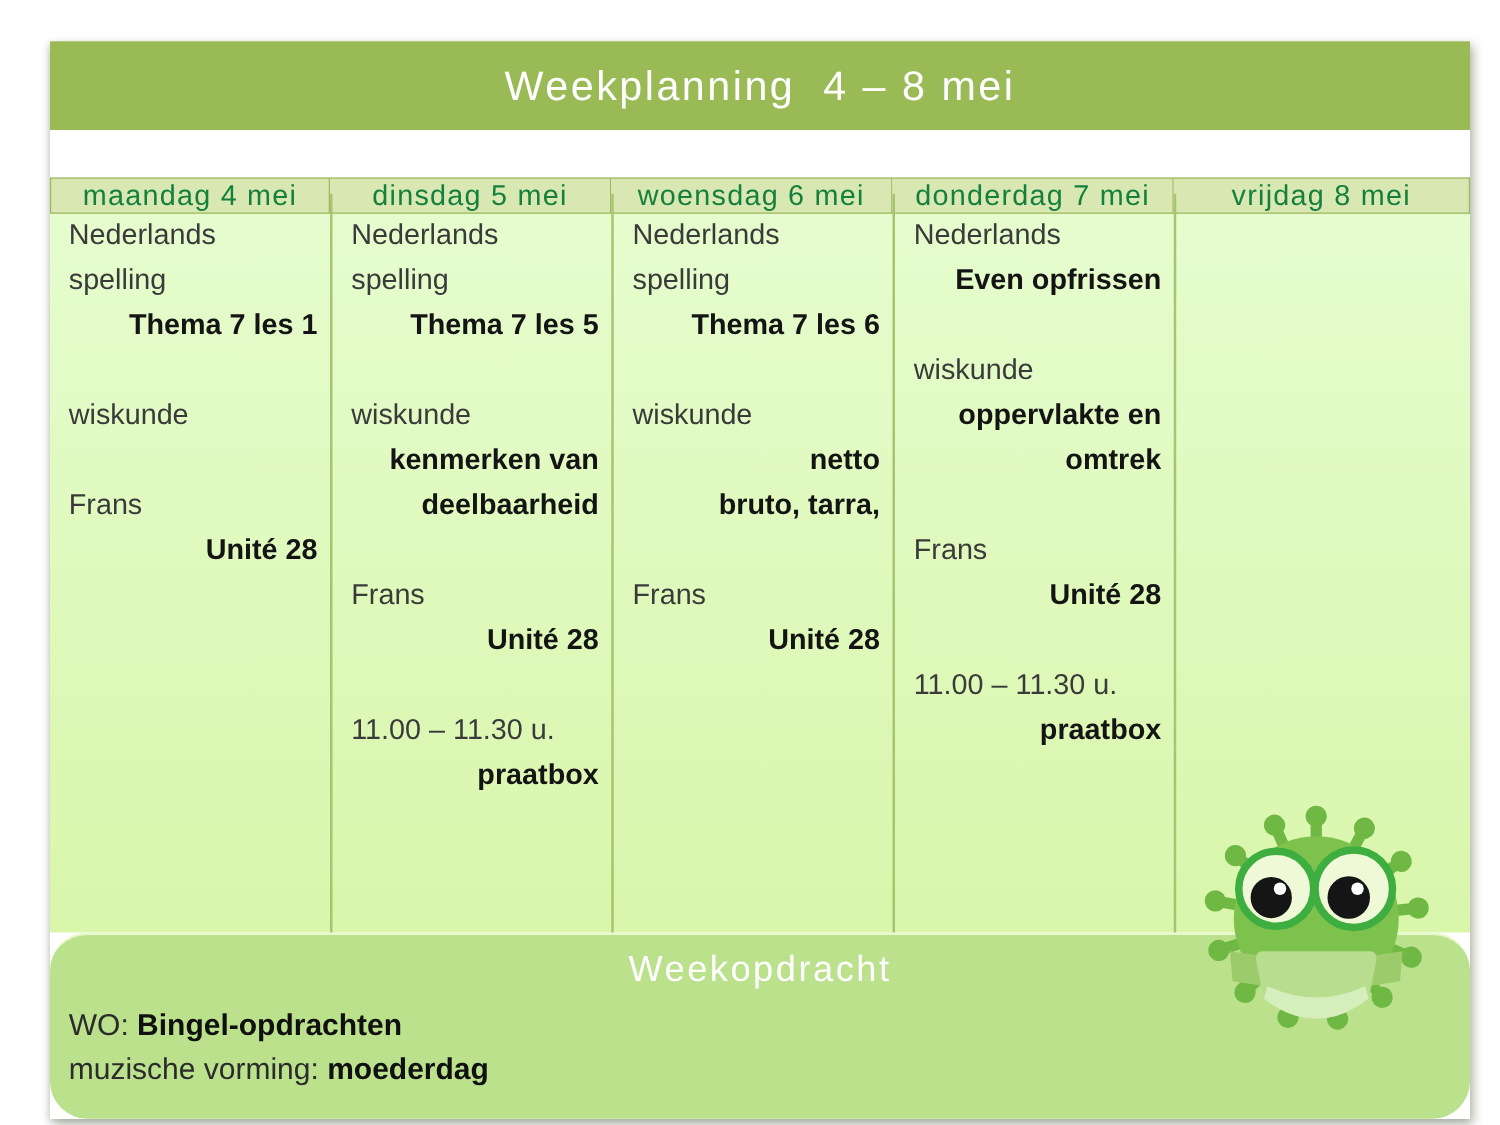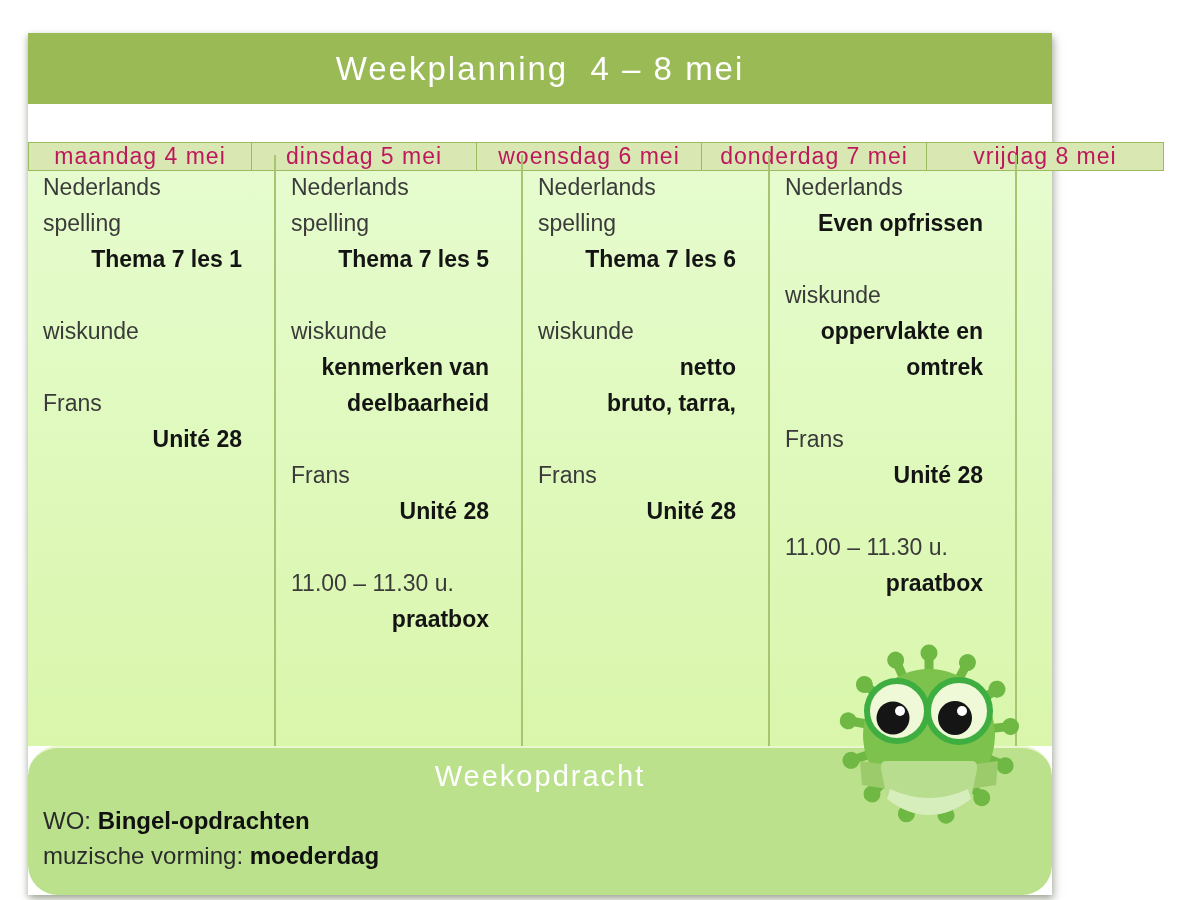--- a/index.html
+++ b/index.html
@@ -8,30 +8,30 @@
     --cell-bg-top:#e6fccf; --cell-bg-bottom:#d9f6ab; --column-line:#a8c470;
     --band-bg:#bbe18d; --band-title-text:#ffffff;
     --label-text:#3a3a3a; --bold-text:#141414;
     --mascot-body:#7cc24d; --mascot-spike:#6eb843; --mascot-eye-ring:#3fae41;
     --mascot-eye-fill:#eff9d8; --mascot-mask:#b9dd8e;
   }
   *{margin:0;padding:0;box-sizing:border-box;}
   html,body{width:1200px;height:900px;}
   body{background:var(--page-bg);font-family:"Liberation Sans",sans-serif;overflow:hidden;}
   .page{position:relative;width:1200px;height:900px;background:var(--page-bg);}
-  .planner{position:absolute;left:28px;top:33px;width:1024px;height:862px;
+  .planner{position:absolute;left:40px;top:33px;width:1136px;height:862px;
     box-shadow:2px 4px 8px rgba(96,108,80,.5), -2px 2px 5px rgba(96,108,80,.2);}
   .title-band{height:71px;background:var(--title-band-bg);display:flex;align-items:center;justify-content:center;margin-bottom:6px;}
   .title-band .title{color:var(--title-text);font-size:33px;letter-spacing:2px;white-space:pre;font-weight:400;}
   .header-row{height:45px;display:grid;grid-template-columns:224px 225px 225px 225px 237px;}
   .day-header{background:var(--day-header-bg);border:1px solid var(--day-header-border);border-left:none;
-    display:flex;align-items:center;justify-content:center;font-size:23px;color:#be185d;letter-spacing:1px;margin-top:32px;}
+    display:flex;align-items:center;justify-content:center;font-size:23px;color:#15803d;letter-spacing:1px;margin-top:32px;}
   .day-header:first-child{border-left:1px solid var(--day-header-border);}
   .body-grid{height:591px;display:grid;grid-template-columns:224px 225px 225px 225px 237px;
-    background:linear-gradient(var(--cell-bg-top),var(--cell-bg-bottom));gap:22px;}
+    background:linear-gradient(var(--cell-bg-top),var(--cell-bg-bottom));}
   .day-col{padding:14px 10px 0 15px;overflow:hidden;}
   .day-col + .day-col{border-left:2px solid var(--column-line);}
   .line{font-size:23px;line-height:36px;color:var(--label-text);white-space:nowrap;}
   .line.bold{font-weight:700;color:var(--bold-text);text-align:right;}
   .band{height:149px;background:var(--band-bg);border-top:2px solid #e9f7cf;padding-top:12px;position:relative;border-radius:30px;}
   .band-title{color:var(--band-title-text);font-size:29px;letter-spacing:2px;text-align:center;font-weight:400;}
   .band-lines{margin:10px 0 0 15px;}
   .band-line{font-size:24px;line-height:35px;color:#2b2b2b;}
   .band-line .bold{font-weight:700;color:#101010;}
   .mascot{position:absolute;right:28px;bottom:66px;width:190px;height:186px;z-index:5;}

